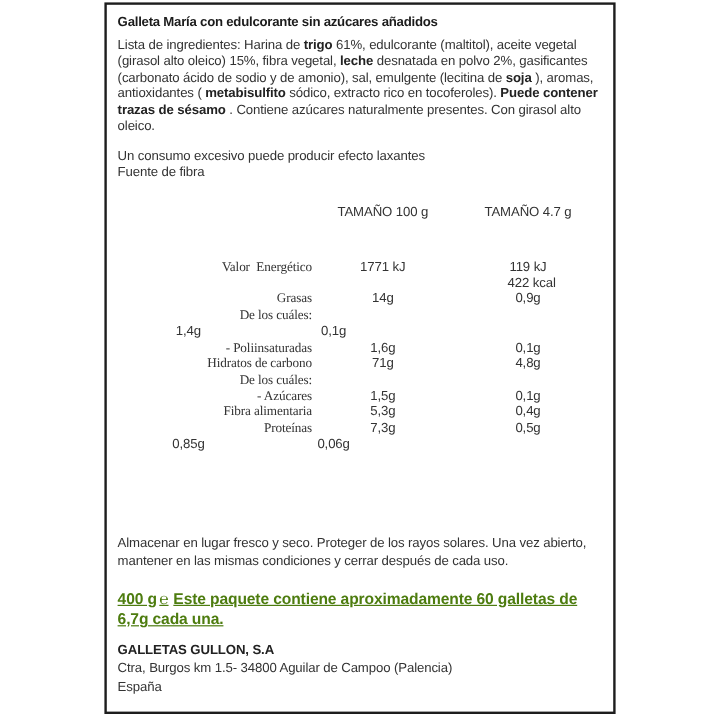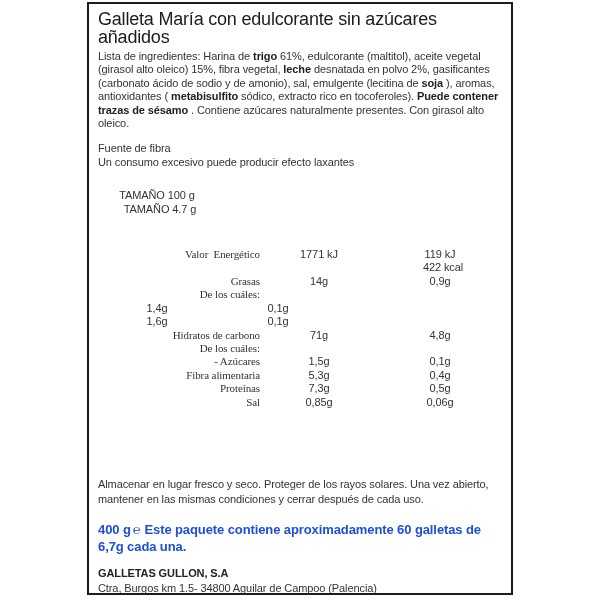--- a/index.html
+++ b/index.html
@@ -18,61 +18,62 @@
     border: 2px solid #1d1d1d;
     background: #ffffff;
     padding: 5px 9px 4px 9px;
     color: #333333;
     font-size: 11px;
     line-height: 13.4px;
     letter-spacing: -0.1px;
     overflow: hidden;
   }
   .title {
-    font-size: 18px;
+    font-size: 11px;
     line-height: 18px;
-    font-weight: normal;
+    font-weight: bold;
     color: #1b1b1b;
     letter-spacing: -0.2px;
     margin: 1px 0 4px 0;
   }
   .ingredients { margin: 0 0 12px 0; }
   .ingredients b, .pkg b { color: #222222; }
   .notice { margin: 0; }
   .nutrition { margin-top: 20px; }
   .t-row { display: flex; }
   .t-label { flex: 1; text-align: right; white-space: pre; font-family: Liberation Serif, serif; }
   .t-c1 { width: 118px; text-align: center; }
   .t-c2 { width: 124px; text-align: center; }
-  .t-head { margin-bottom: 32px; flex-direction: column; }
+  .t-head { margin-bottom: 32px; }
   .t-row.indent .t-label { padding-left: 6px; }
   .storage { margin: 68px 0 0 0; line-height: 15.5px; }
   .pkg {
     margin: 13px 0 0 0;
     font-weight: bold;
     font-size: 13px;
     line-height: 17.5px;
-    color: #1d4ed8;
+    color: #4d7c0f;
     letter-spacing: -0.1px;
+    text-decoration: underline;
   }
   .pkg .emark { font-weight: normal; font-size: 13px; padding: 0 4px 0 2px; }
   .maker { margin-top: 10px; line-height: 15.5px; }
   .maker .name { font-weight: bold; color: #222222; }
 </style>
 </head>
 <body>
 
 <div class="label-box">
 
   <div class="title">Galleta María con edulcorante sin azúcares añadidos</div>
 
   <p class="ingredients"><span>Lista de ingredientes: Harina de </span><b>trigo</b><span> 61%, edulcorante (maltitol), aceite vegetal (girasol alto oleico) 15%, fibra vegetal, </span><b>leche</b><span> desnatada en polvo 2%, gasificantes (carbonato ácido de sodio y de amonio), sal, emulgente (lecitina de </span><b>soja</b><span> ), aromas, antioxidantes ( </span><b>metabisulfito</b><span> sódico, extracto rico en tocoferoles). </span><b>Puede contener trazas de sésamo</b><span> . Contiene azúcares naturalmente presentes. Con girasol alto oleico.</span></p>
 
+  <p class="notice">Un consumo excesivo puede producir efecto laxantes</p>
   <p class="notice">Fuente de fibra</p>
-  <p class="notice">Un consumo excesivo puede producir efecto laxantes</p>
 
   <div class="nutrition">
     <div class="t-row t-head">
       <span class="t-label"></span>
       <span class="t-c1">TAMAÑO 100 g</span>
       <span class="t-c2">TAMAÑO 4.7 g</span>
     </div>
     <div class="t-body">
 
 
@@ -99,20 +100,21 @@
           <span class="t-c2"></span>
         </div>
 
         <div class="t-row indent">
           <span class="t-c1">1,4g</span>
           <span class="t-c2">0,1g</span>
         </div>
 
 
         <div class="t-row indent">
+          <span class="t-label">- Poliinsaturadas</span>
           <span class="t-c1">1,6g</span>
           <span class="t-c2">0,1g</span>
         </div>
 
         <div class="t-row">
           <span class="t-label">Hidratos de carbono</span>
           <span class="t-c1">71g</span>
           <span class="t-c2">4,8g</span>
         </div>
 
@@ -134,21 +136,20 @@
           <span class="t-c2">0,4g</span>
         </div>
 
         <div class="t-row">
           <span class="t-label">Proteínas</span>
           <span class="t-c1">7,3g</span>
           <span class="t-c2">0,5g</span>
         </div>
 
         <div class="t-row">
-          <span class="t-label">Sal</span>
           <span class="t-c1">0,85g</span>
           <span class="t-c2">0,06g</span>
         </div>
       </div>
   </div>
 
   <p class="storage">Almacenar en lugar fresco y seco. Proteger de los rayos solares. Una vez abierto, mantener en las mismas condiciones y cerrar después de cada uso.</p>
 
   <p class="pkg"><span>400 g</span><span class="emark">℮</span><span>Este paquete contiene aproximadamente 60 galletas de 6,7g cada una.</span></p>
 

